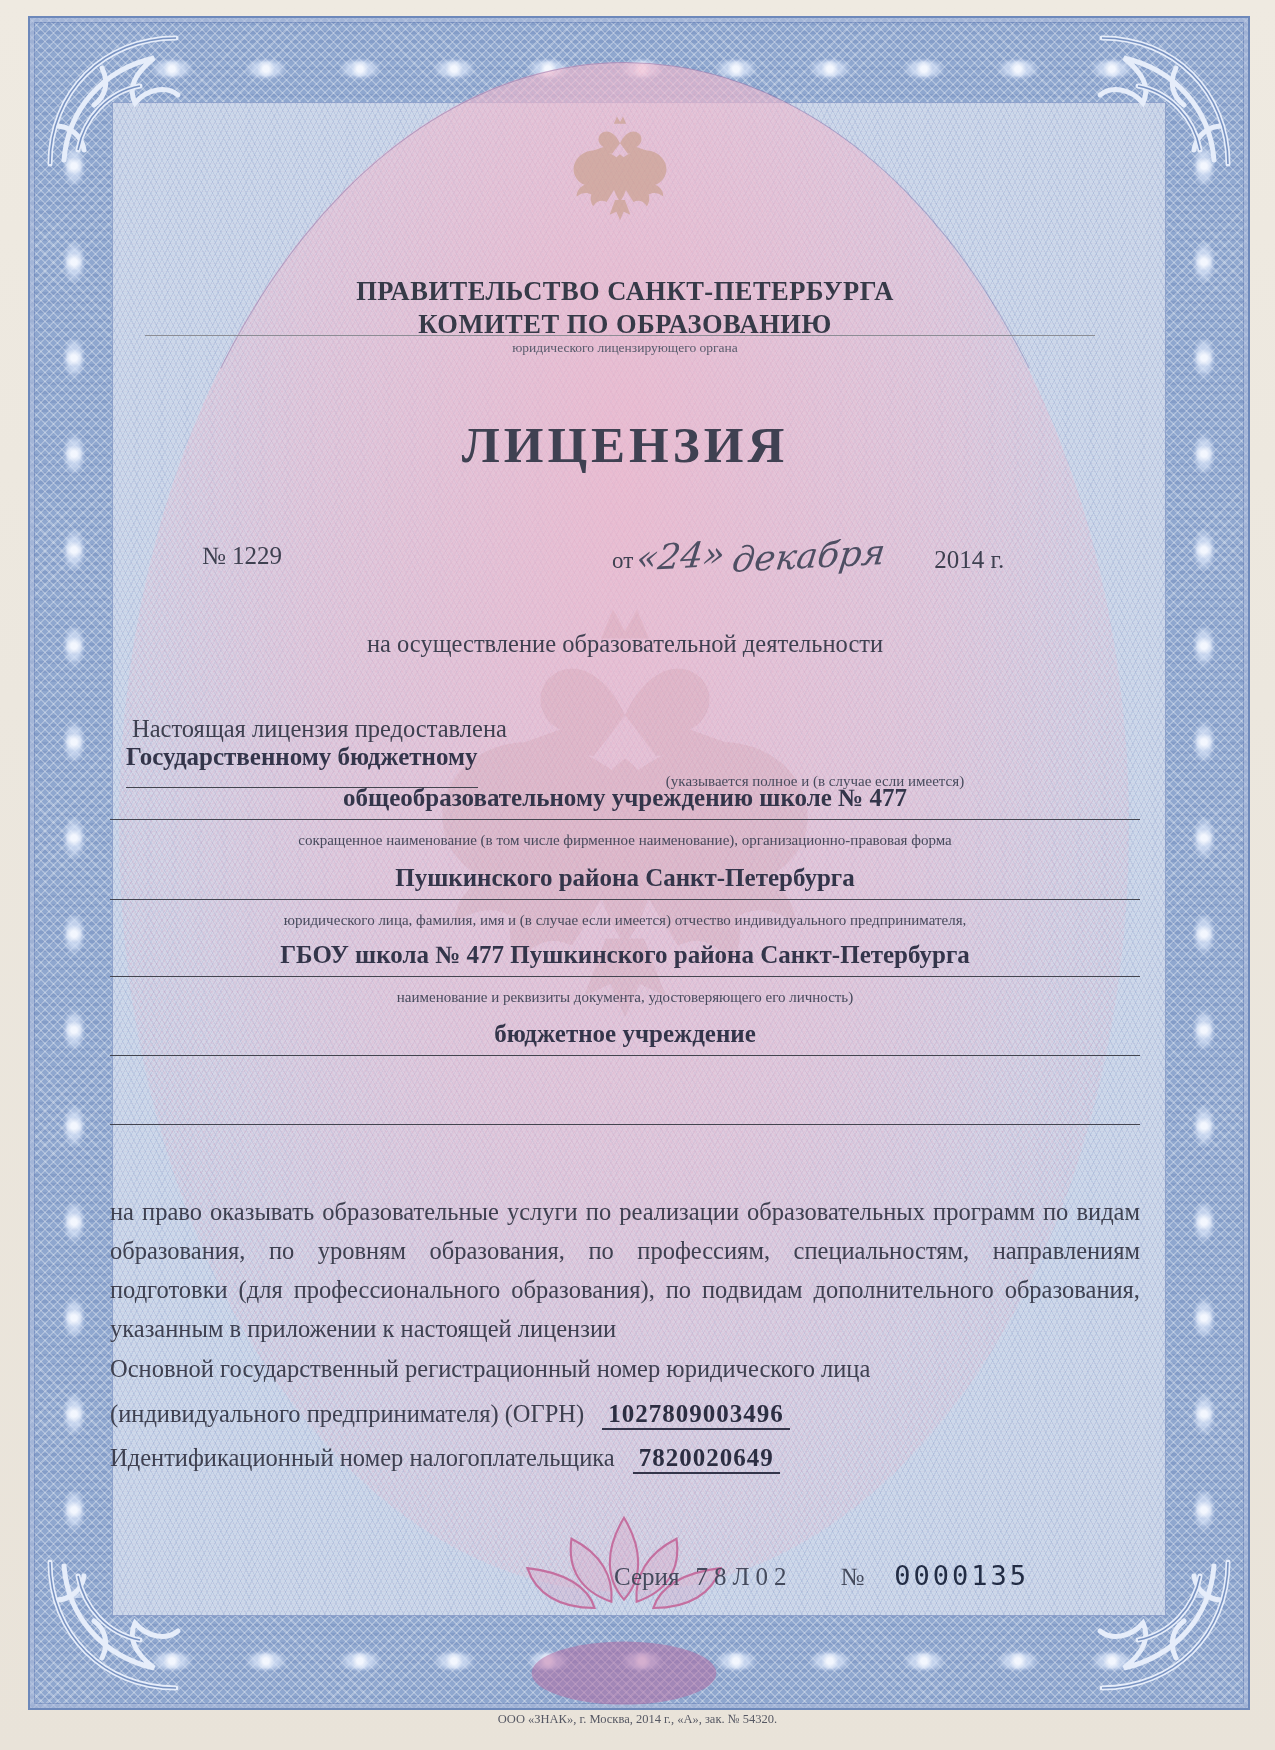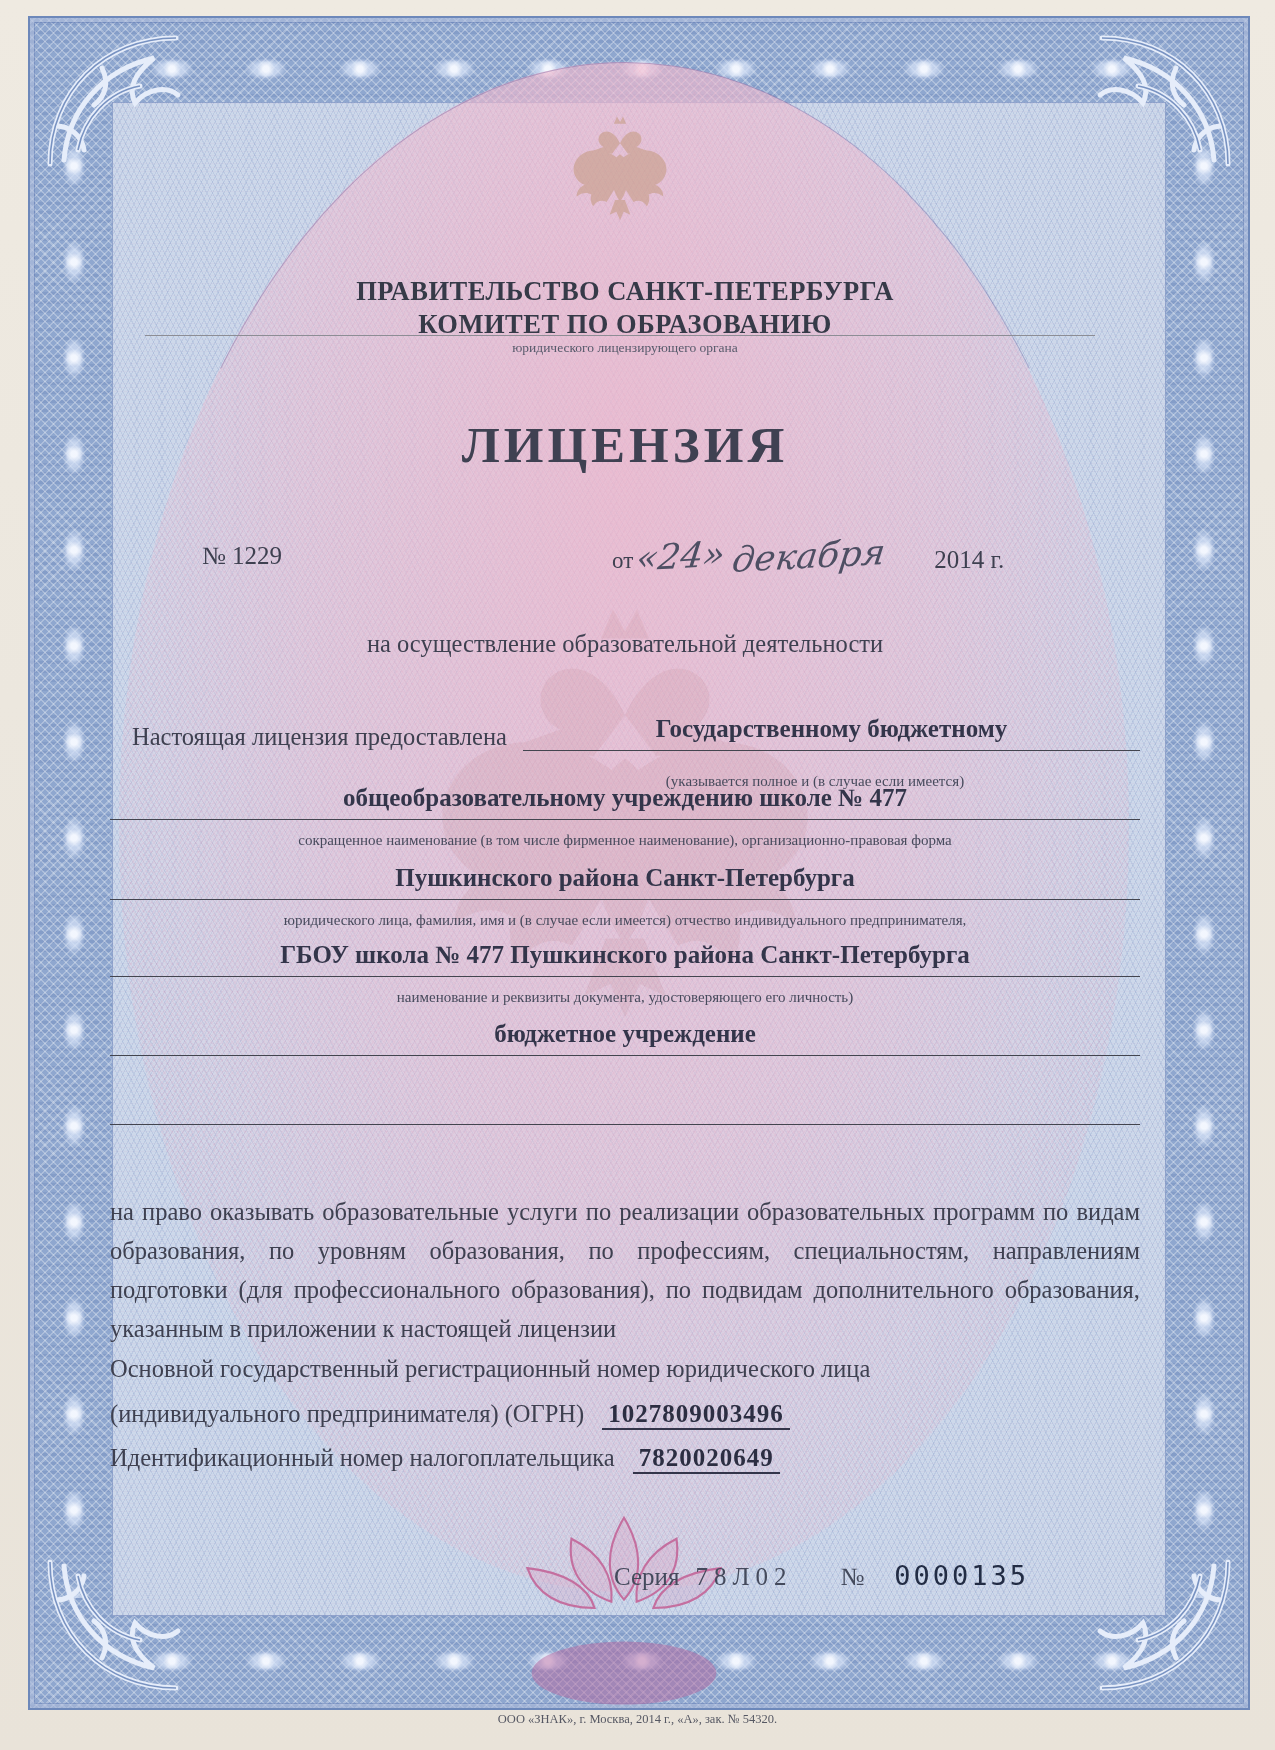--- a/index.html
+++ b/index.html
@@ -88,25 +88,25 @@
   .date-prefix{font-size:23px;}
   .script{
     font-family:"DejaVu Serif","Liberation Serif",serif;font-style:italic;
     font-size:35px;color:#4e4f63;display:inline-block;transform:skewX(-10deg) rotate(-3deg);
     margin:0 4px;
   }
   .date-year{font-size:25px;margin-left:46px;}
 
   .subtitle{top:612px;font-size:24.5px;}
 
-  .grant-row{top:697px;display:flex;align-items:flex-end;}
+  .grant-row{top:697px;display:flex;align-items:flex-start;flex-direction:column;}
   .grant-label{font-size:24.5px;white-space:nowrap;padding-left:22px;}
   .grant-value{
     flex:1;margin-left:16px;text-align:center;font-weight:bold;font-size:25px;
-    border-bottom:1.6px solid #43454f;padding-bottom:7px;color:#33354a;
+    border-bottom:1.6px solid #43454f;padding-bottom:16px;color:#33354a;
   }
   .cap{font-size:15px;color:#474a5c;}
   .cap-grant{top:741px;left:380px;text-align:center;margin-top:14px;}
 
   .field .val{
     display:block;font-weight:bold;font-size:25px;color:#33354a;
     border-bottom:1.6px solid #43454f;padding-bottom:7px;
   }
   .field .cap{display:block;margin-top:12px;}
   .field-2{top:766px;}

